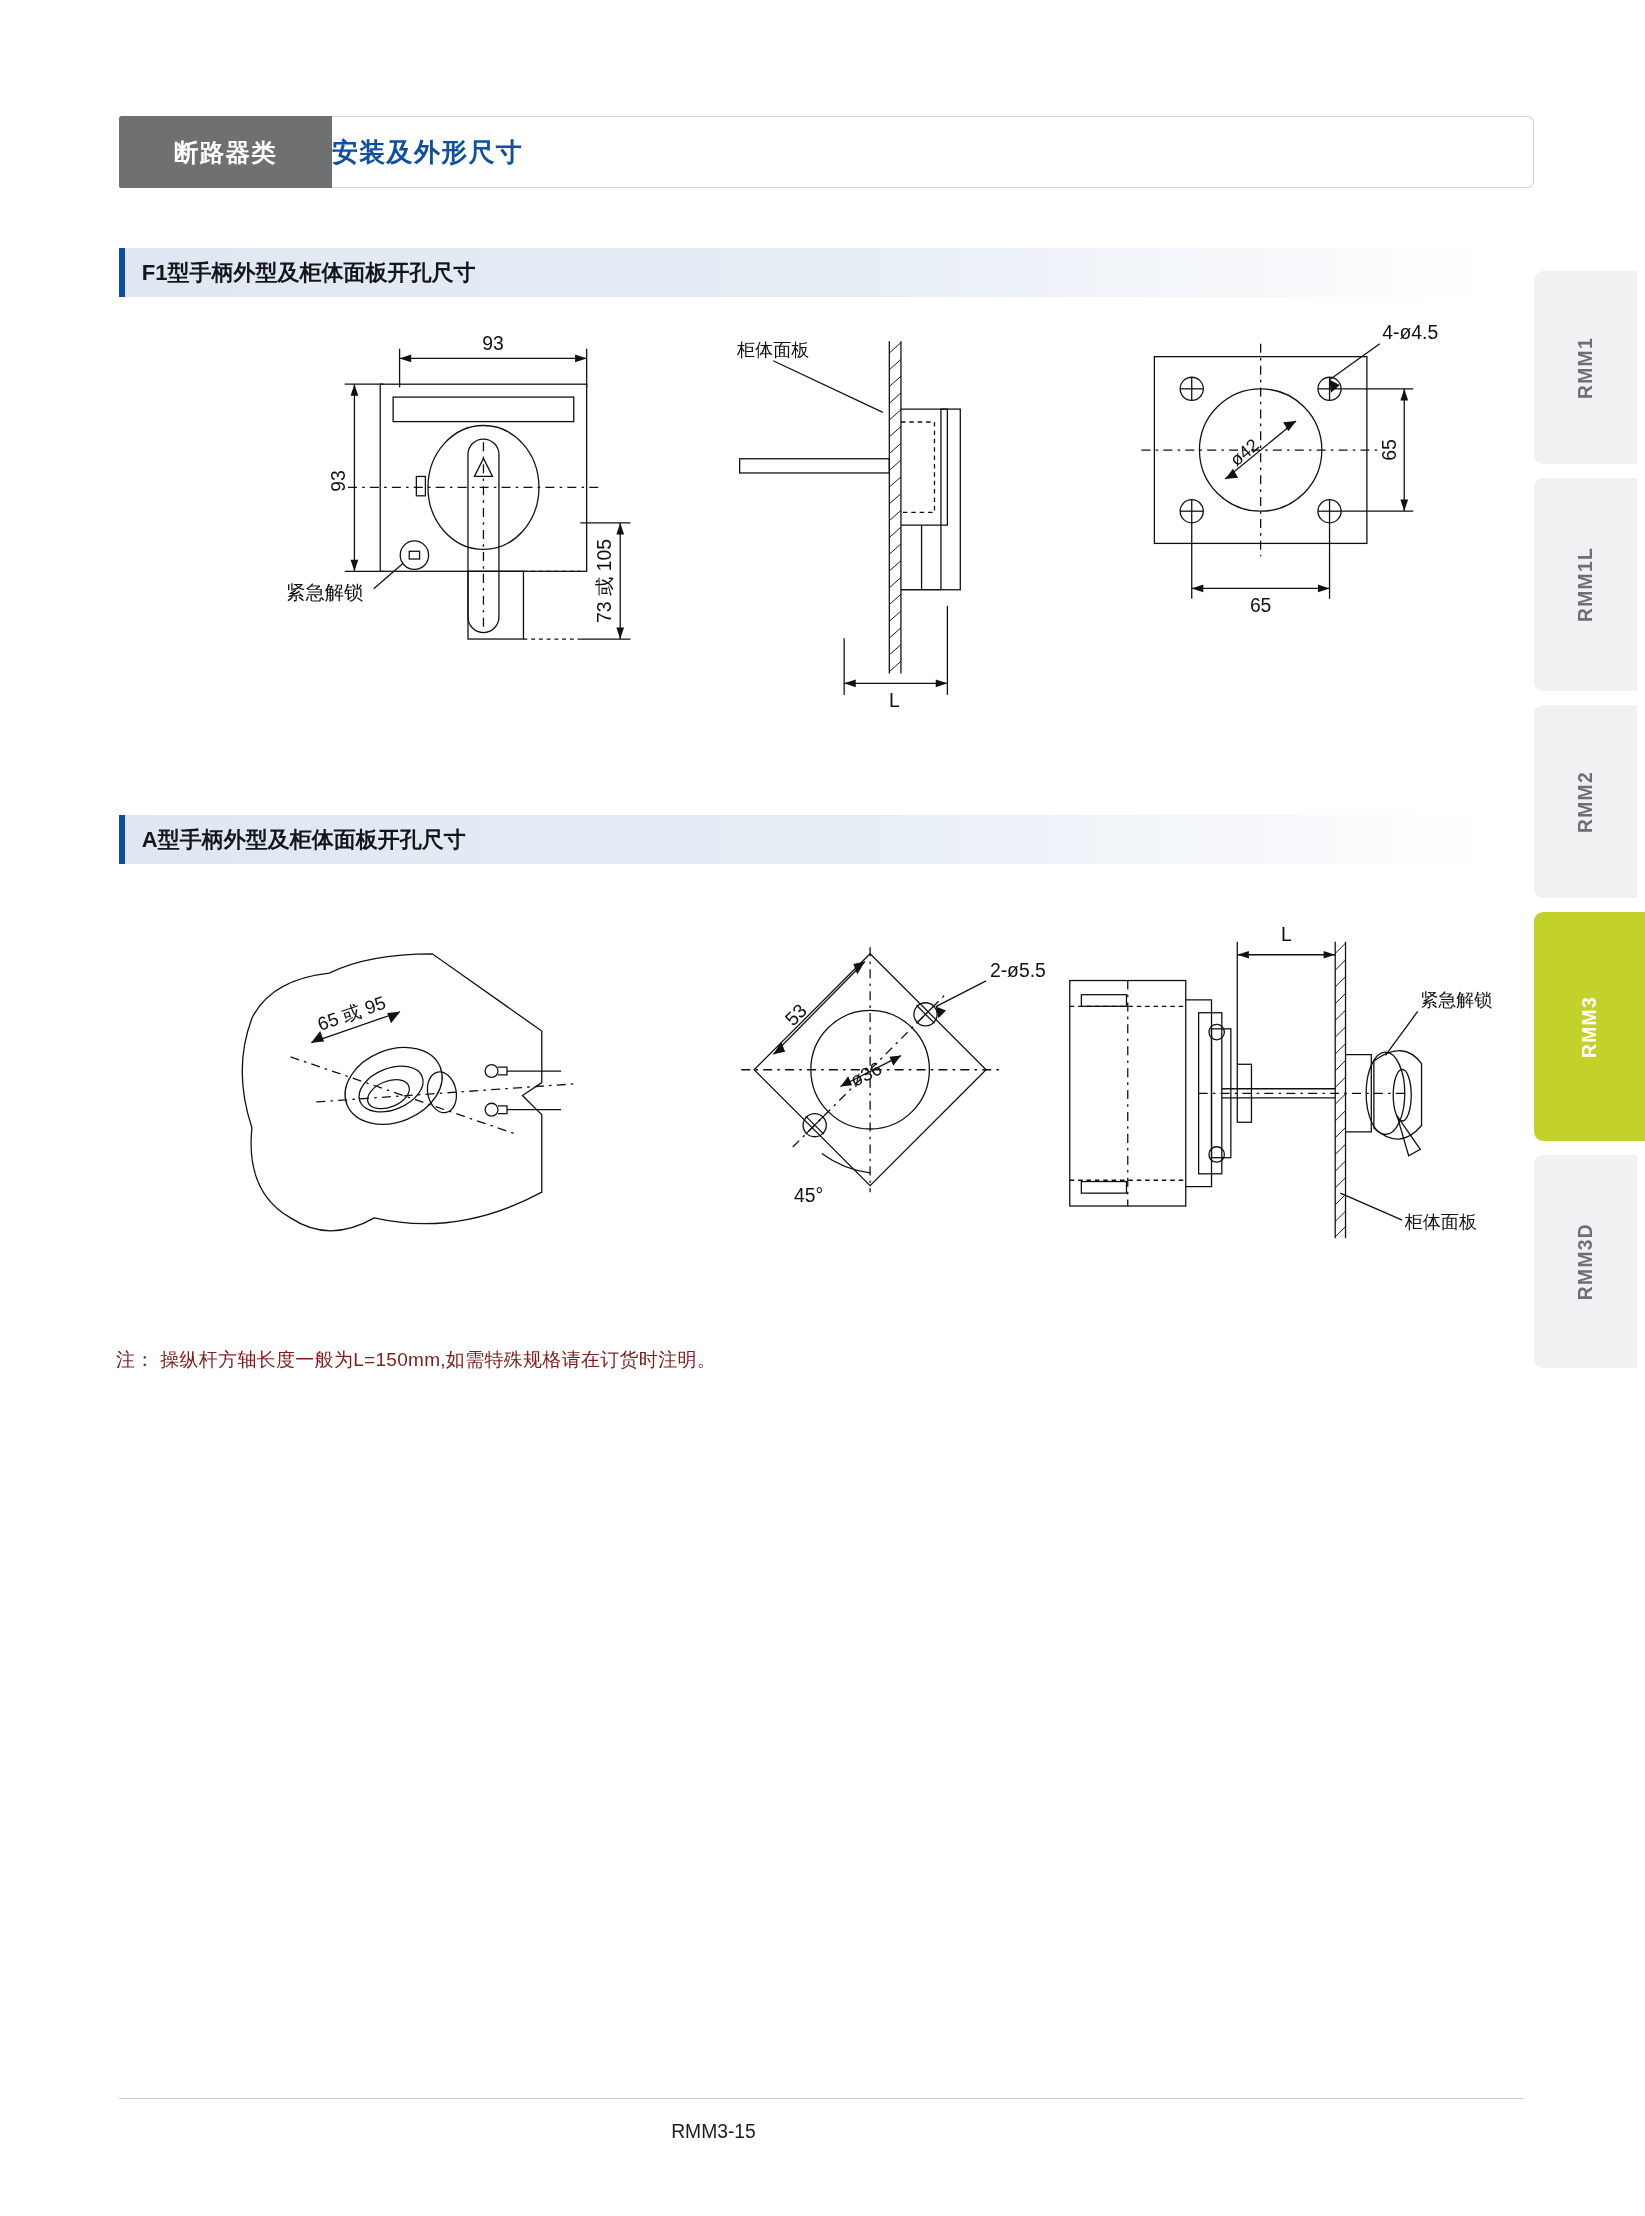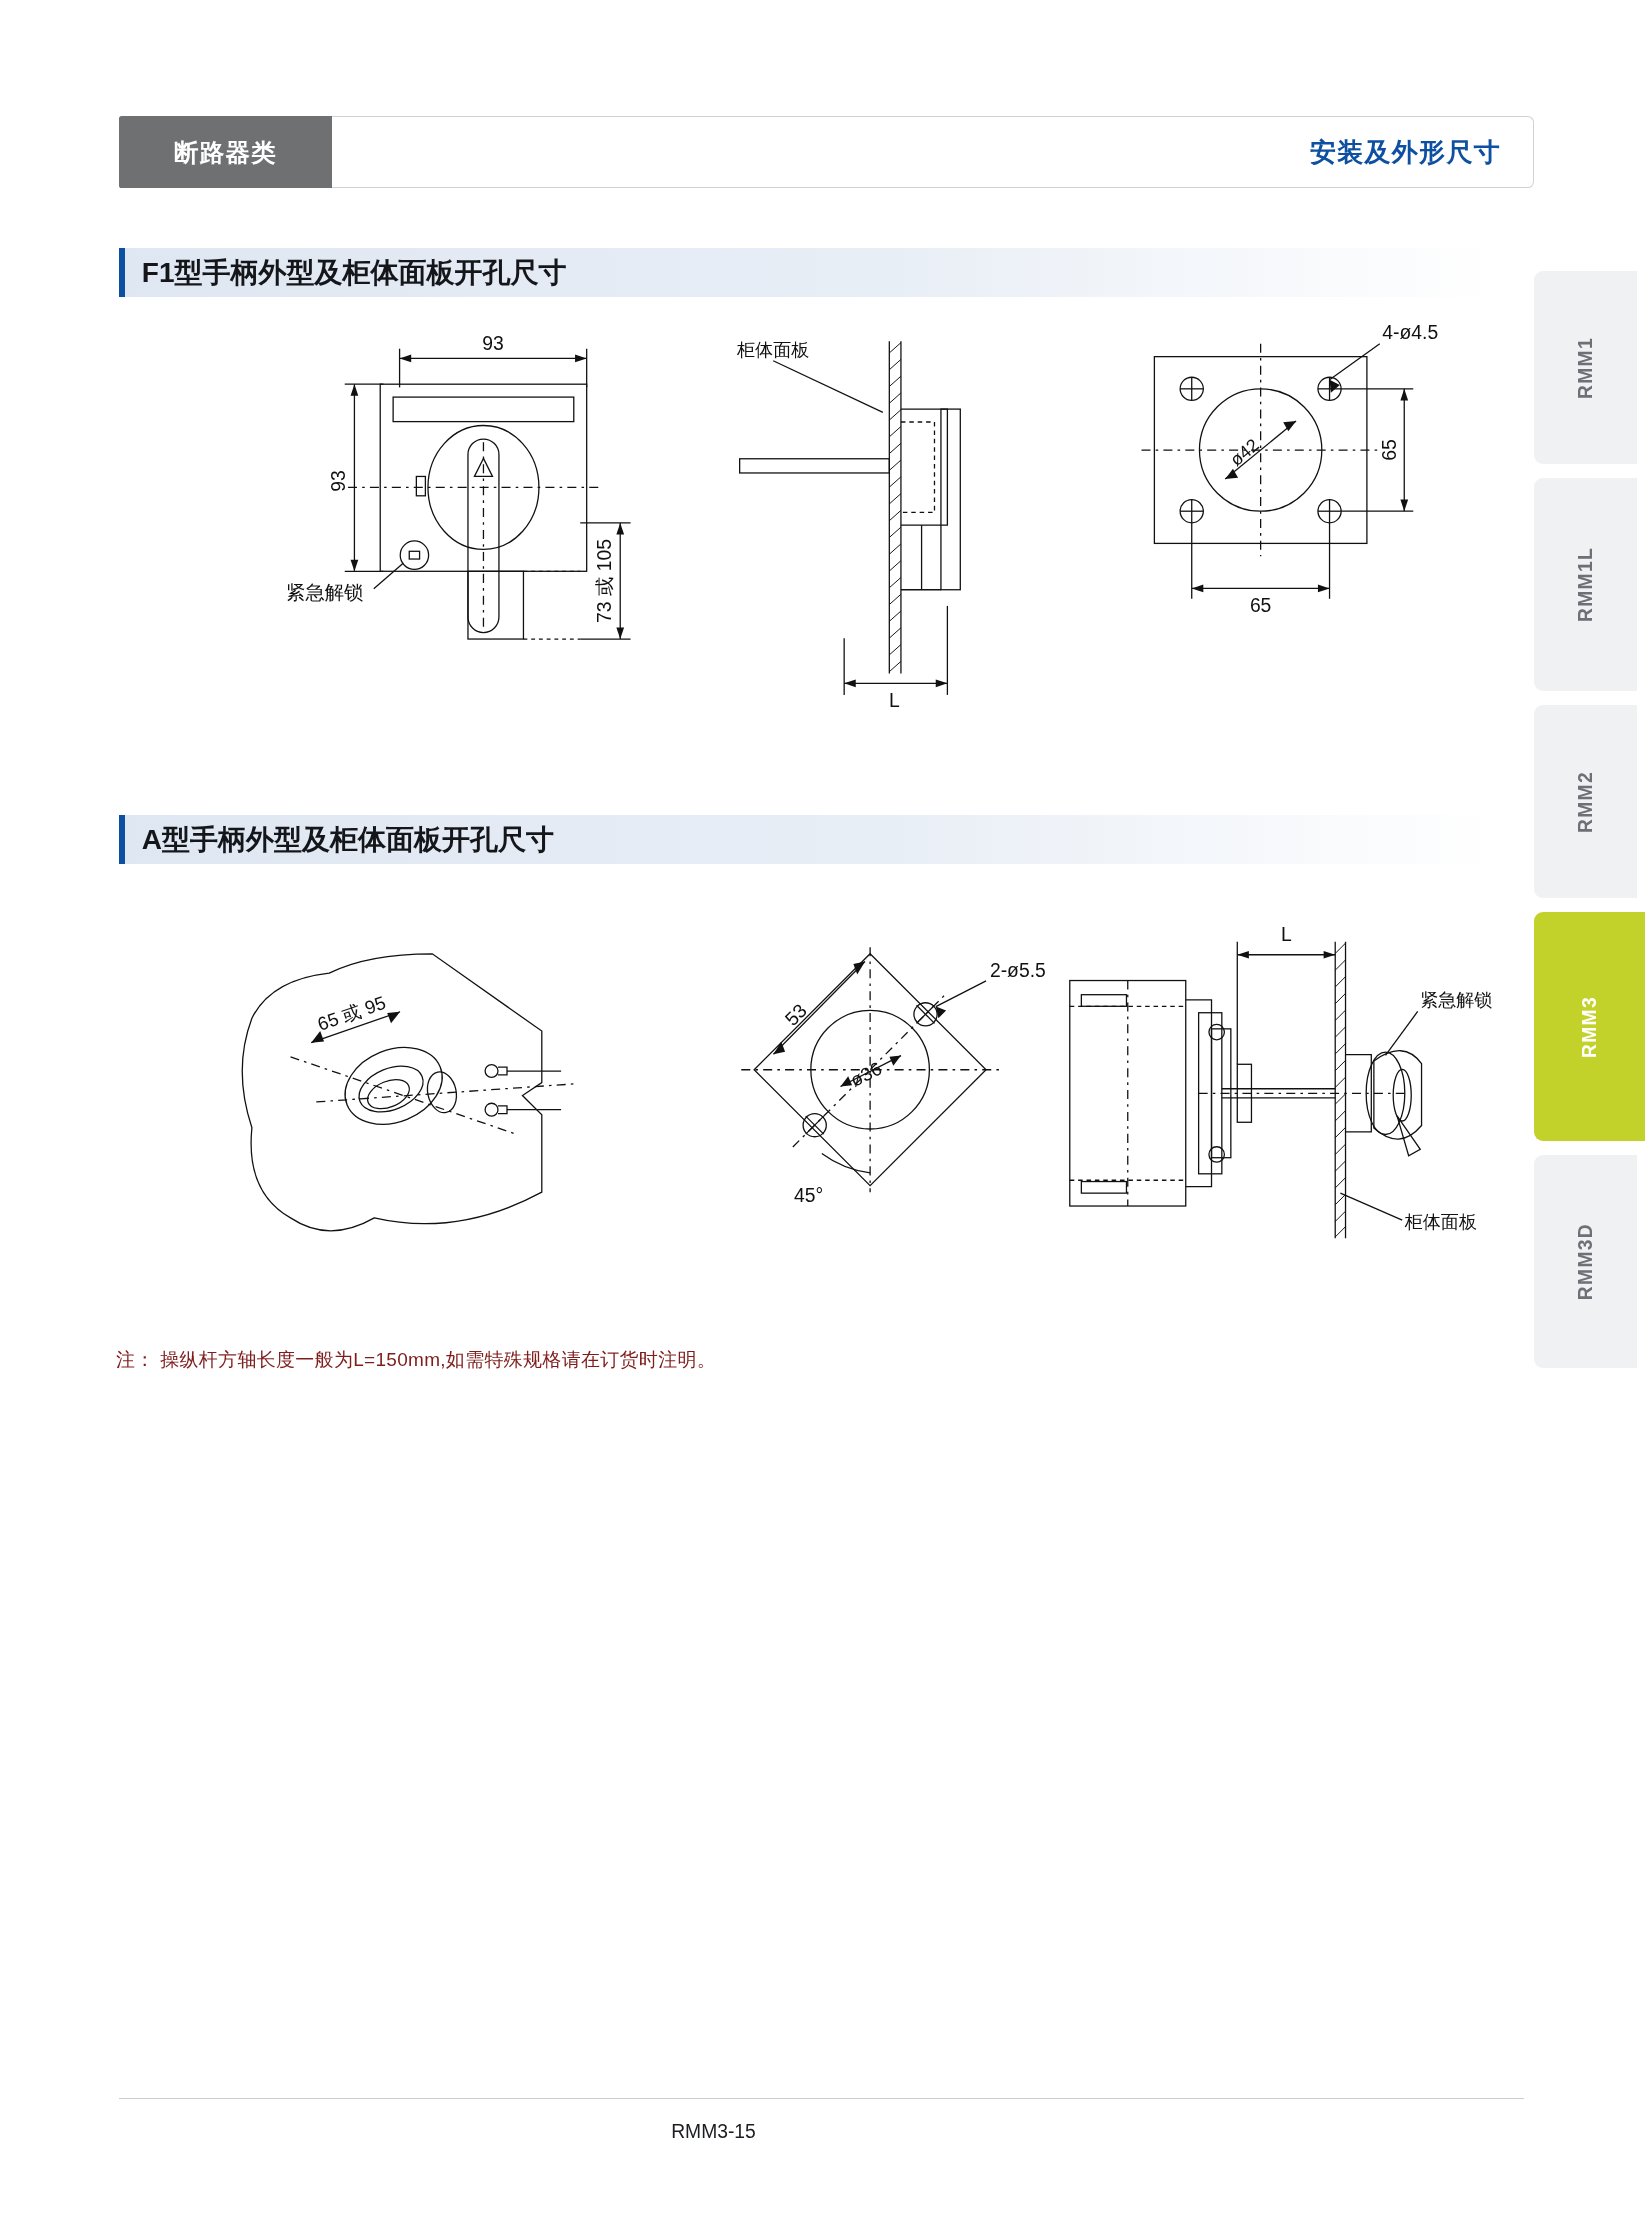--- a/index.html
+++ b/index.html
@@ -42,21 +42,21 @@
     letter-spacing: 1.3px;
   }
   .header-right {
     flex: 1;
     background: #ffffff;
     border: 1.3px solid #cfd2d6;
     border-left: none;
     border-radius: 0 6.4px 6.4px 0;
     display: flex;
     align-items: center;
-    justify-content: flex-end;
+    justify-content: flex-start;
     padding-right: 32px;
   }
   .header-right span {
     color: #0d4fa0;
     font-size: 26px;
     font-weight: bold;
     letter-spacing: 1.3px;
   }
 
   
@@ -69,21 +69,21 @@
     display: flex;
     align-items: center;
   }
   .section-title .bar {
     width: 5.8px;
     height: 49px;
     background: #0d4fa0;
     margin-right: 17px;
   }
   .section-title span.txt {
-    font-size: 28px;
+    font-size: 22px;
     font-weight: bold;
     color: #14161a;
   }
   #sec1 { top: 248px; }
   #sec2 { top: 815px; }
 
   
   .side-tabs {
     position: absolute;
     right: 0px;

